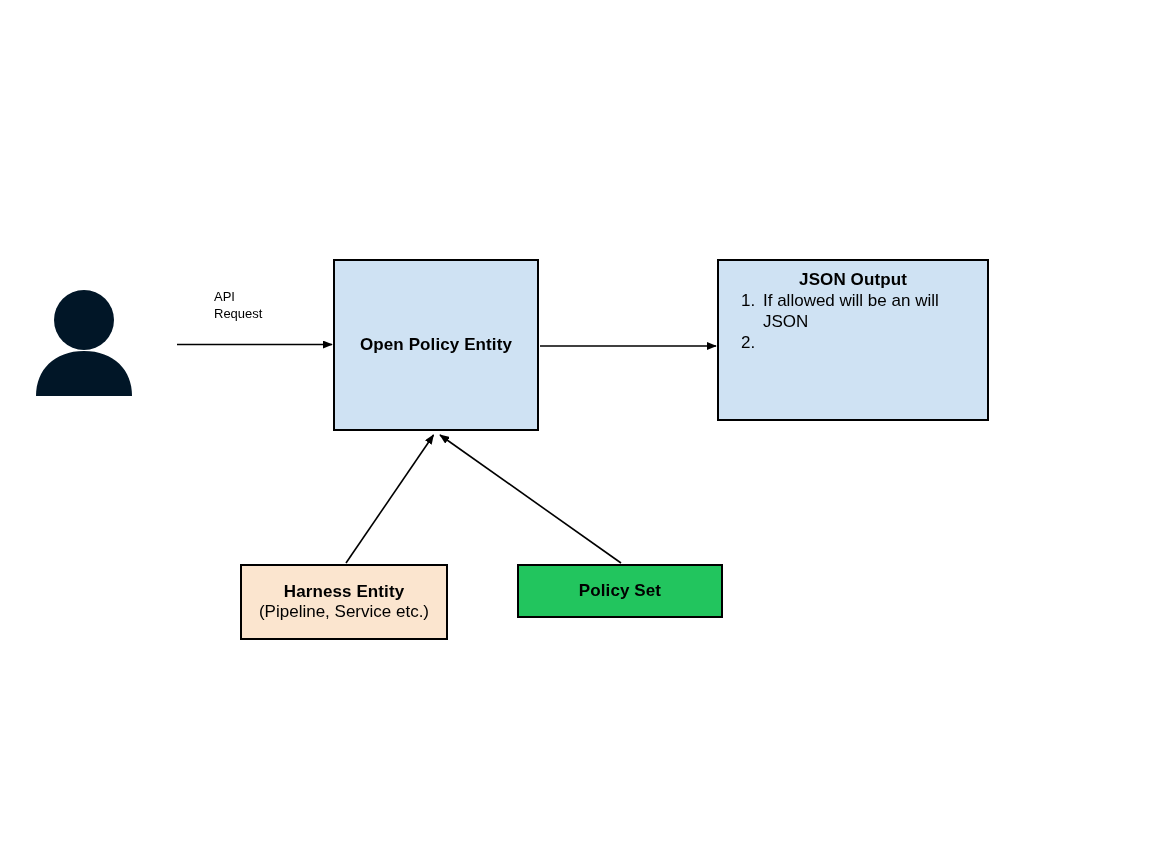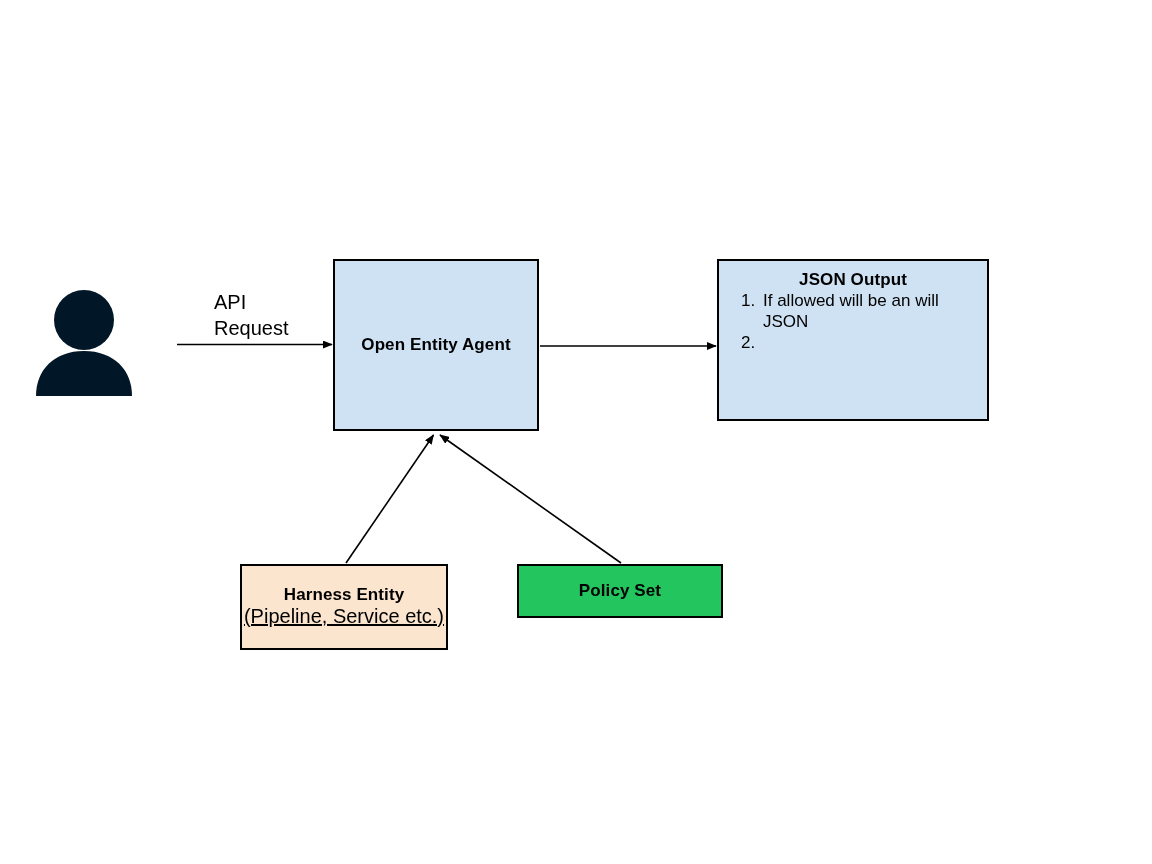--- a/index.html
+++ b/index.html
@@ -39,22 +39,21 @@
     text-align: center;
     line-height: 1.18;
   }
   .node-title {
     font-weight: bold;
     font-size: 17px;
     letter-spacing: 0.1px;
   }
   .node-sub {
     font-weight: normal;
-    font-size: 20px;
-    text-decoration: underline;
+    font-size: 17px;
   }
 
   
   #actor {
     position: absolute;
     left: 34px;
     top: 288px;
     width: 100px;
     height: 110px;
   }
@@ -107,39 +106,39 @@
   }
   .json-list .txt {
     flex: 1 1 auto;
   }
 
   
   #harness-node {
     left: 240px;
     top: 564px;
     width: 208px;
-    height: 86px;
+    height: 76px;
     background: #fbe5cf;
   }
 
   
   #policyset-node {
     left: 517px;
     top: 564px;
     width: 206px;
     height: 54px;
     background: #22c55e;
   }
 
   
   #api-request-label {
     position: absolute;
     left: 214px;
     top: 289px;
-    font-size: 20px;
+    font-size: 13px;
     line-height: 1.3;
     text-align: left;
     white-space: pre-line;
     color: #000000;
   }
 </style>
 </head>
 <body>
 
 <div id="canvas">
@@ -173,21 +172,21 @@
     <path d="M 2 108
              C 2 82, 20 63, 50 63
              C 80 63, 98 82, 98 108
              Z" fill="#011627"></path>
   </svg>
 
   <div id="api-request-label">API
 Request</div>
 
   <div id="opa-node" class="node">
-    <span class="node-title">Open Entity Agent</span>
+    <span class="node-title">Open Policy Entity</span>
   </div>
 
   <div id="json-node" class="node">
     <span class="node-title">JSON Output</span>
     <ul class="json-list">
       <li>
         <span class="num">1.</span>
         <span class="txt">If allowed will be an will JSON</span>
       </li>
       <li>

